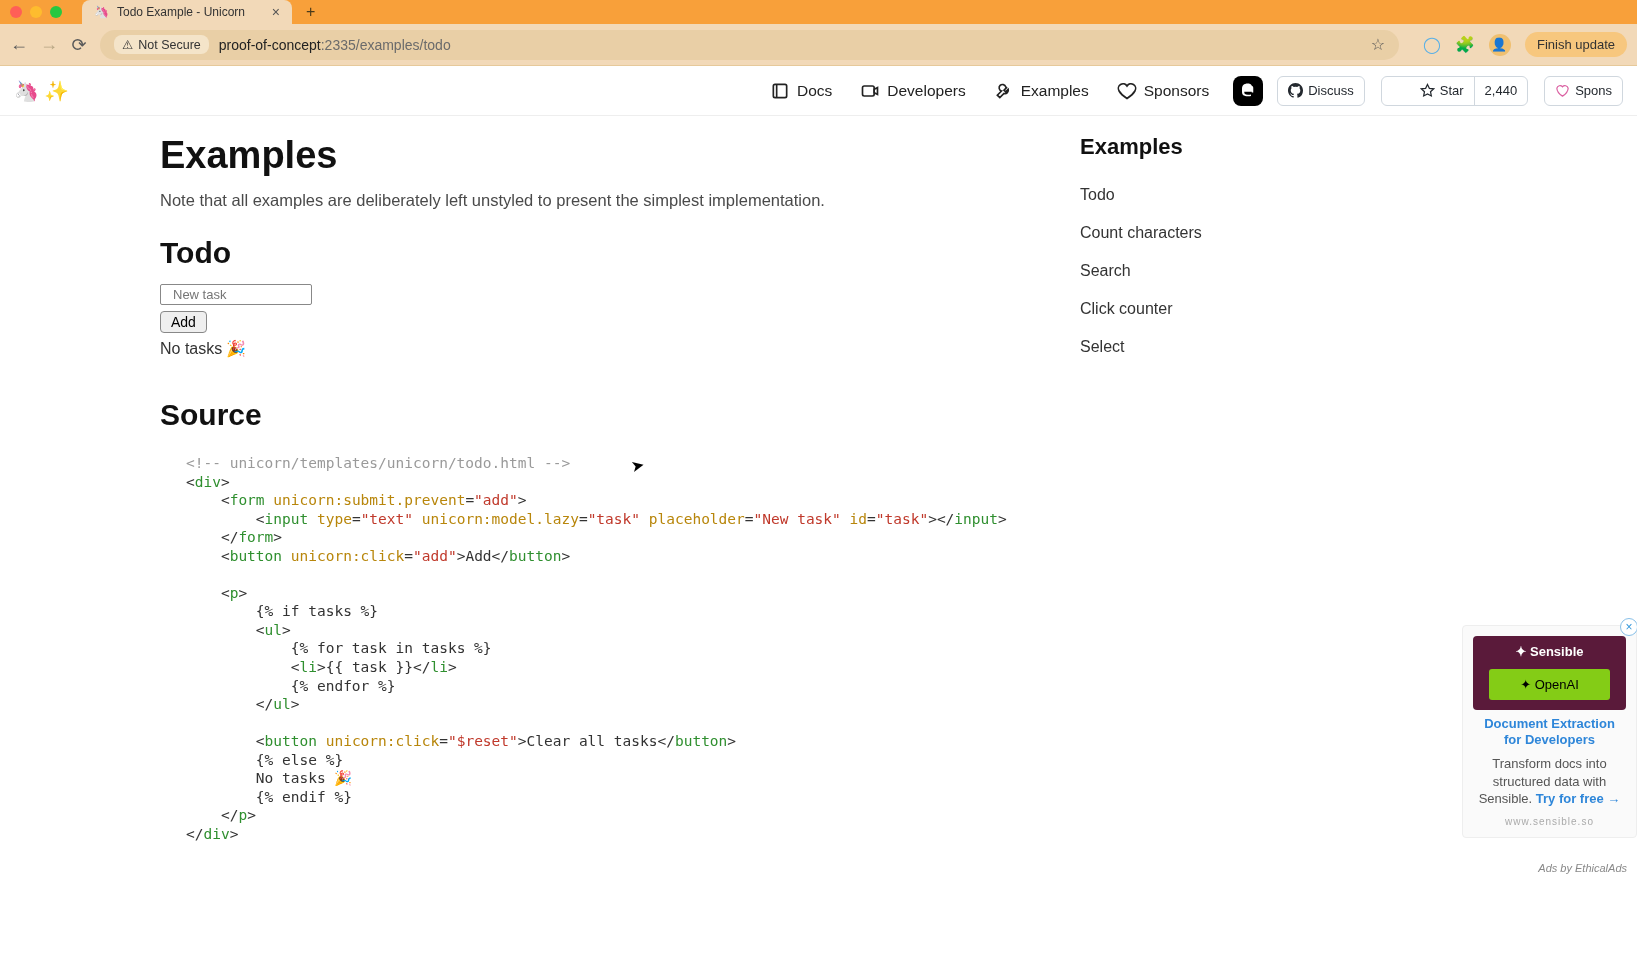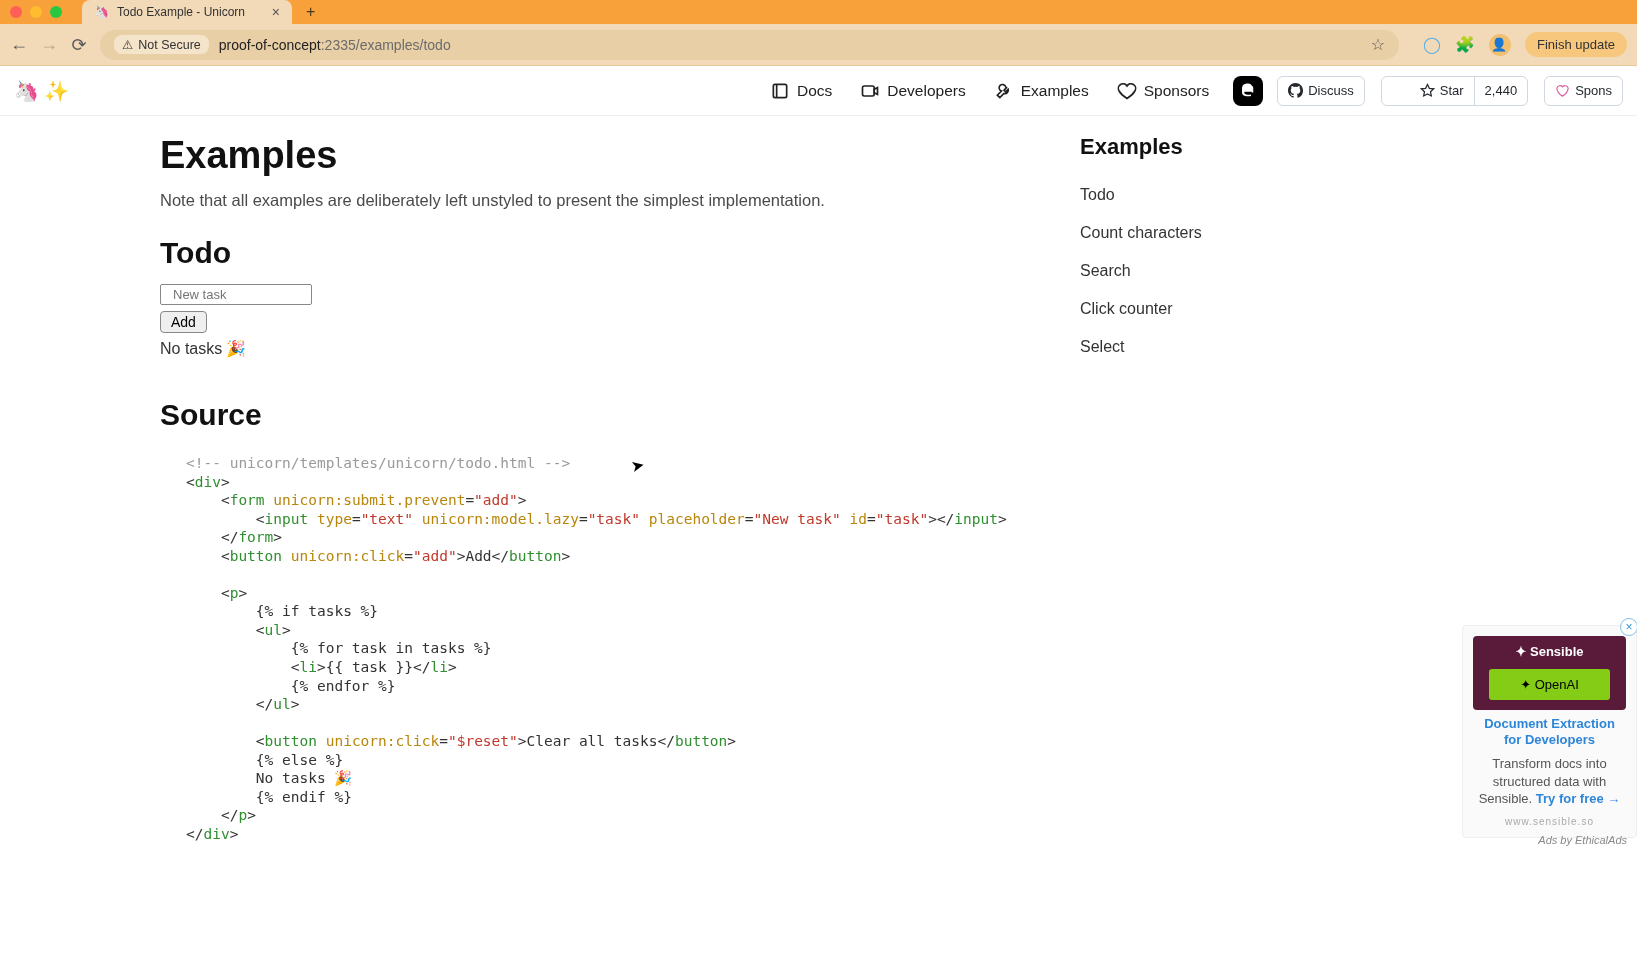--- a/index.html
+++ b/index.html
@@ -241,21 +241,21 @@
     font-size:13px;
     font-weight:500;
   }
   .ad-title { color:#2e86d9; font-weight:600; margin:6px 2px; line-height:1.3;}
   .ad-body { color:#555; font-size:13px; line-height:1.35;}
   .ad-cta { color:#2e86d9; font-weight:600;}
   .ad-url { color:#aaa; font-size:10px; letter-spacing:1px; margin-top:8px;}
   .ad-footer {
     position:absolute;
     right:10px;
-    bottom:112px;
+    bottom:84px;
     font-size:11px;
     color:#888;
     font-style:italic;
   }
 
   
   .cursor-ptr {
     position:absolute;
     top:340px;
     left:631px;

